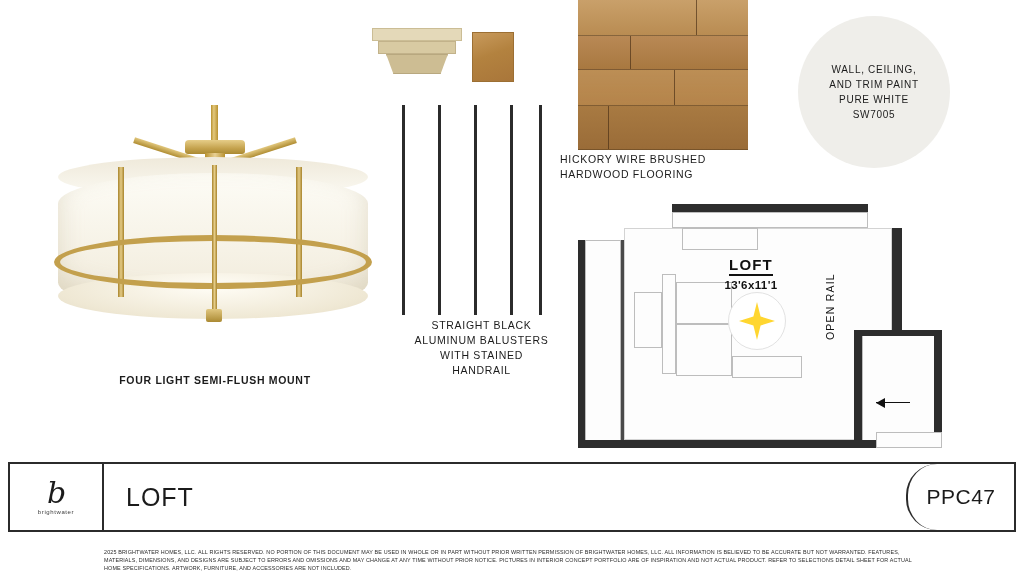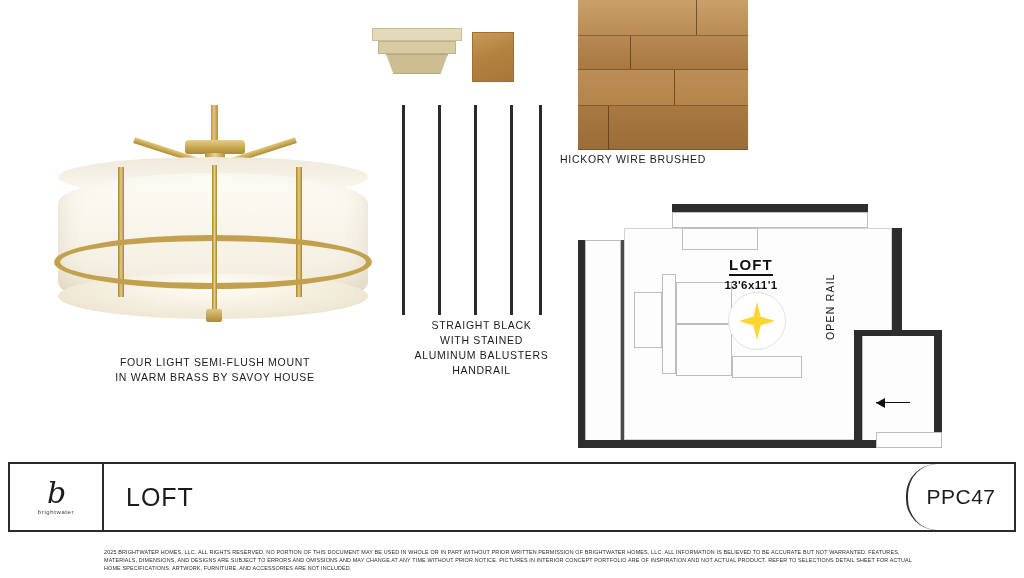--- a/index.html
+++ b/index.html
@@ -131,22 +131,23 @@
   }
   .f-finial {
     position: absolute;
     left: 176px; top: 214px;
     width: 16px; height: 13px;
     border-radius: 2px;
     background: linear-gradient(180deg,#e0c67e,#ab8a33);
   }
   .fixture-caption {
     position: absolute;
-    left: 55px; top: 355px;
+    left: 55px; top: 373px;
     width: 320px;
+    font-weight: bold;
   }
 
   
   .rail-group {
     position: absolute;
     left: 372px; top: 20px;
     width: 160px; height: 70px;
   }
   .rail-profile {
     position: absolute;
@@ -418,21 +419,20 @@
     <div class="f-shade-bottom"></div>
     <div class="f-vert-l"></div>
     <div class="f-vert-r"></div>
     <div class="f-band-1"></div>
     <div class="f-band-2"></div>
     <div class="f-mid-vert"></div>
     <div class="f-finial"></div>
   </div>
   <div class="fixture-caption caption">
     <div>FOUR LIGHT SEMI-FLUSH MOUNT</div>
-    <div>IN WARM BRASS BY SAVOY HOUSE</div>
   </div>
 
   <div class="rail-group">
     <div class="rail-profile">
       <div class="rail-top"></div>
       <div class="rail-mid"></div>
       <div class="rail-low"></div>
     </div>
     <div class="rail-swatch"></div>
   </div>
@@ -440,43 +440,52 @@
   <div class="balusters">
     <div class="baluster" style="left:6px;"></div>
     <div class="baluster" style="left:42px;"></div>
     <div class="baluster" style="left:78px;"></div>
     <div class="baluster" style="left:114px;"></div>
     <div class="baluster" style="left:143px;"></div>
   </div>
 
   <div class="rail-caption caption">
     <div>STRAIGHT BLACK</div>
+    <div>ALUMINUM BALUSTERS</div>
     <div>WITH STAINED</div>
-    <div>ALUMINUM BALUSTERS</div>
     <div>HANDRAIL</div>
   </div>
 
   <div class="floor">
     <div class="plank" style="top:0px;height:36px;background:linear-gradient(180deg,#c9a06a,#b98c52);">
       <div class="seam" style="left:118px;"></div>
     </div>
     <div class="plank" style="top:36px;height:34px;background:linear-gradient(180deg,#b98955,#a87840);">
       <div class="seam" style="left:52px;"></div>
     </div>
     <div class="plank" style="top:70px;height:36px;background:linear-gradient(180deg,#c2986080,#b5844a);background-color:#b5844a;">
       <div class="seam" style="left:96px;"></div>
     </div>
     <div class="plank" style="top:106px;height:44px;background:linear-gradient(180deg,#a87a42,#9a6c38);">
       <div class="seam" style="left:30px;"></div>
     </div>
   </div>
   <div class="floor-caption caption">
     <div>HICKORY WIRE BRUSHED</div>
-  </div>
-
+    <div>HARDWOOD FLOORING</div>
+  </div>
+
+  <div class="paint">
+    <div class="paint-text">
+      <div>WALL, CEILING,</div>
+      <div>AND TRIM PAINT</div>
+      <div>PURE WHITE</div>
+      <div>SW7005</div>
+    </div>
+  </div>
 
   <div class="plan">
 
     <div class="plan-wall" style="left:2px; top:40px; width:7px; height:208px;"></div>
     <div class="plan-fill" style="left:9px; top:40px; width:36px; height:208px;"></div>
     <div class="plan-wall-thin" style="left:45px; top:40px; width:3px; height:208px;"></div>
 
     <div class="plan-wall" style="left:96px; top:4px; width:196px; height:8px;"></div>
     <div class="plan-fill" style="left:96px; top:12px; width:196px; height:16px;"></div>
 

